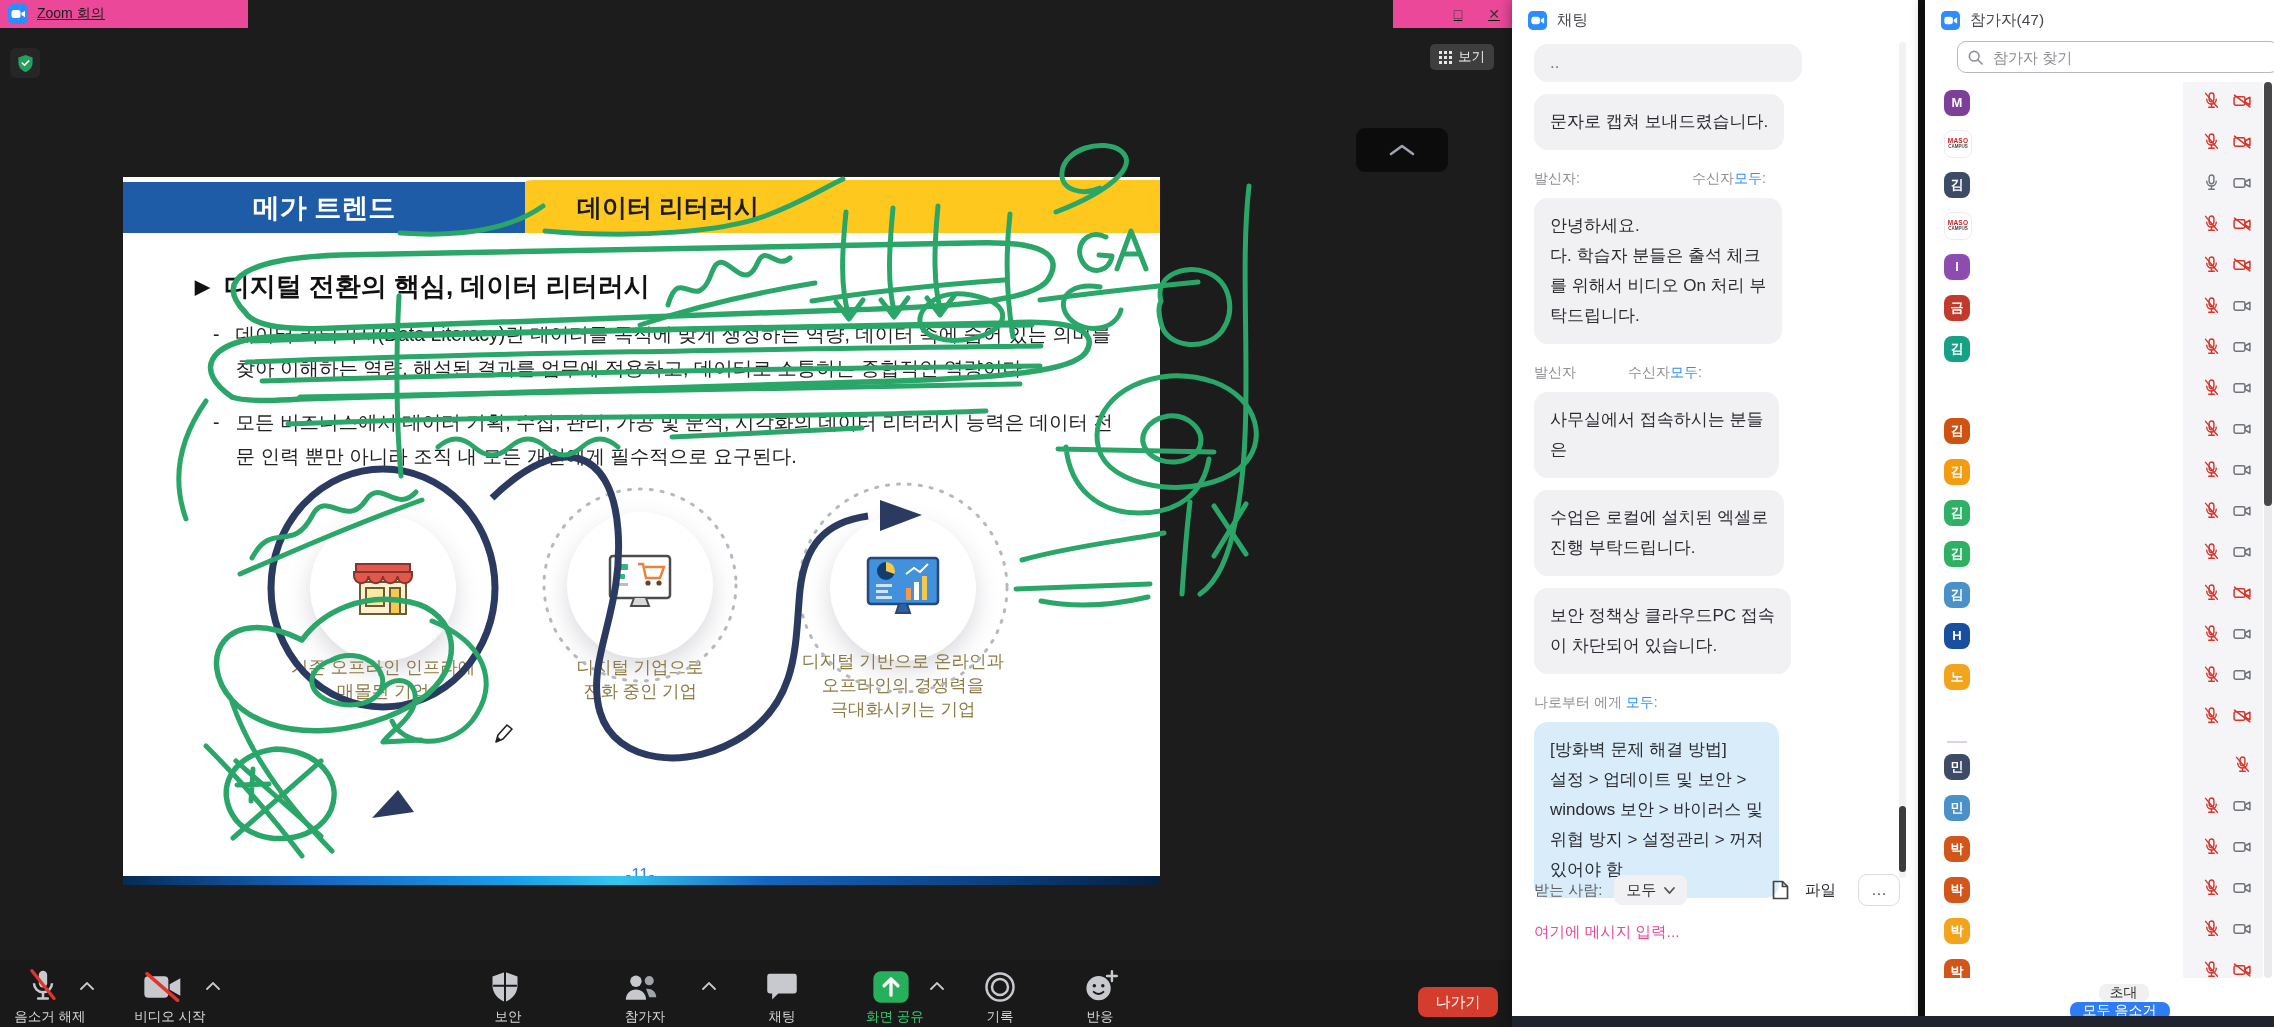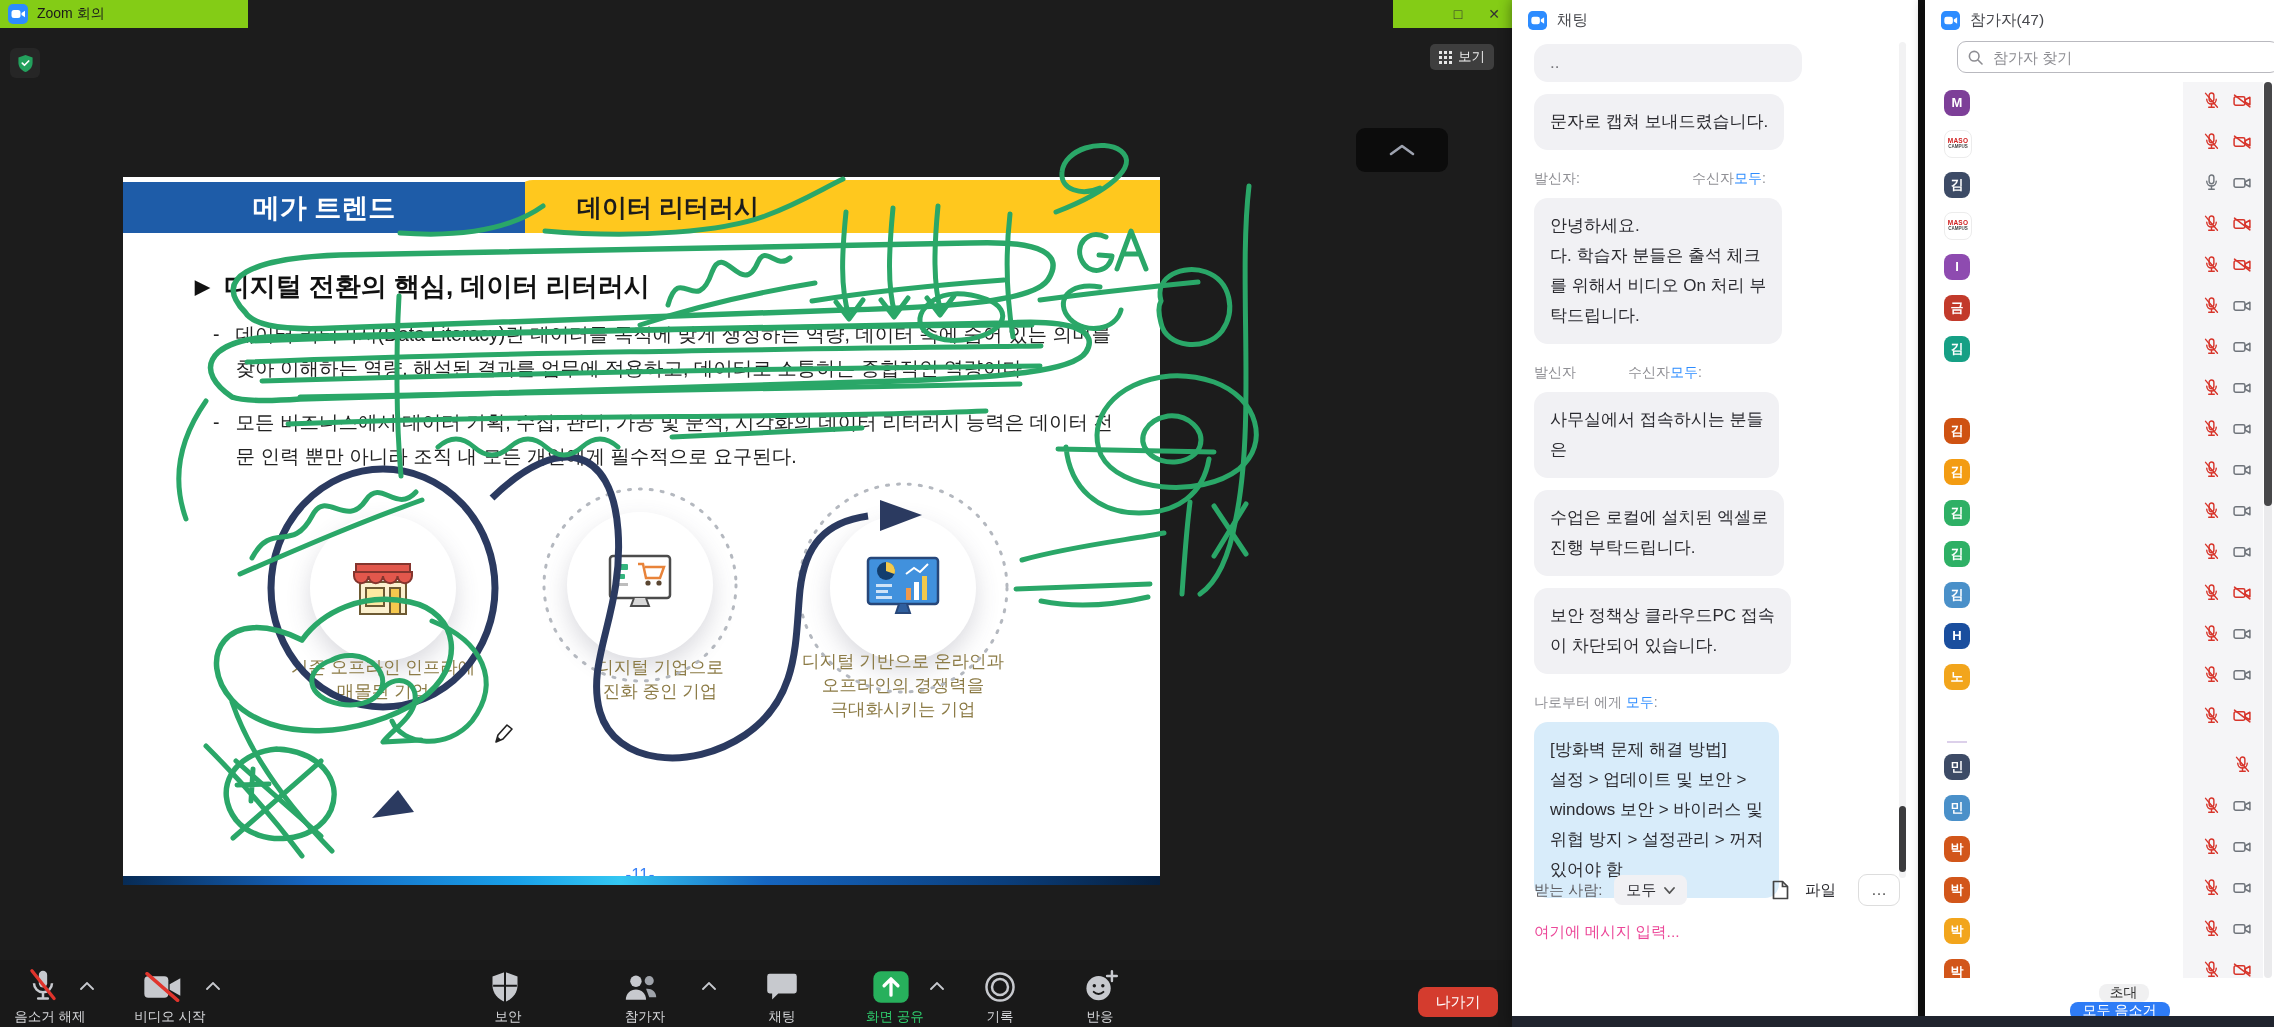--- a/index.html
+++ b/index.html
@@ -1,20 +1,20 @@
 <!DOCTYPE html>
 <html><head>
 <meta charset="utf-8">
 <style>
   html,body{margin:0;padding:0;background:#000;font-family:"Liberation Sans",sans-serif;}
   #screen{position:relative;width:2274px;height:1027px;overflow:hidden;background:#121212;}
   .abs{position:absolute;}
   
   #main-win{position:absolute;left:0;top:0;width:1512px;height:1027px;background:#1c1c1c;overflow:hidden;}
-  .titlebar-seg{position:absolute;top:0;height:28px;background:#84cc16;display:flex;align-items:center;}
+  .titlebar-seg{position:absolute;top:0;height:28px;background:#ec4899;display:flex;align-items:center;text-decoration:underline;}
   .win-glyph{width:36px;text-align:center;color:#333;font-size:14px;cursor:default;}
   #view-btn{position:absolute;left:1430px;top:44px;width:64px;height:26px;background:#3e3e3e;border-radius:5px;color:#ececec;font-size:13.5px;display:flex;align-items:center;justify-content:center;gap:6px;}
   #collapse-btn{position:absolute;left:1356px;top:128px;width:92px;height:44px;background:#0c0c0c;border-radius:9px;display:flex;align-items:center;justify-content:center;}
   
   #slide{position:absolute;left:123px;top:177px;width:1037px;height:708px;background:#fff;overflow:hidden;}
   #hdr-yellow{position:absolute;left:392px;top:3px;width:645px;height:53px;background:#ffc81e;border-radius:18px 0 0 0;}
   #hdr-blue{position:absolute;left:0;top:5px;width:402px;height:51px;background:#1e5ca8;display:flex;align-items:center;justify-content:center;}
   #hdr-blue div{color:#fff;font-size:27px;font-weight:bold;}
   #hdr-tab{position:absolute;left:425px;top:8px;width:240px;height:44px;display:flex;align-items:center;justify-content:center;color:#1c1c1c;font-size:25px;font-weight:bold;}
   #slide-heading{position:absolute;left:72px;top:92px;font-size:26px;font-weight:bold;color:#111;display:flex;align-items:center;gap:14px;}
@@ -171,21 +171,21 @@
             <rect x="14" y="44" width="16" height="3" fill="#cfe3f7"></rect>
           <rect x="44" y="36" width="5" height="12" fill="#f2994a"></rect>
             <rect x="52" y="30" width="5" height="18" fill="#fff"></rect>
             <rect x="60" y="24" width="5" height="24" fill="#f2c94c"></rect>
           <path d="M44 22l8-6 6 4 8-8" stroke="#fff" stroke-width="2" fill="none"></path>
           <path d="M37 52l-3 9h14l-3-9" fill="#2f5f9e" stroke="#27477a" stroke-width="2"></path>
         </svg>
       </div>
 
       <div class="cap" style="left:125px;top:478px;">기존 오프라인 인프라에<br>매몰된 기업</div>
-      <div class="cap" style="left:402px;top:478px;">디지털 기업으로<br>진화 중인 기업</div>
+      <div class="cap" style="left:382px;top:478px;font-family:Liberation Serif, serif;">디지털 기업으로<br>진화 중인 기업</div>
       <div class="cap" style="left:645px;top:472px;">디지털 기반으로 온라인과<br>오프라인의 경쟁력을<br>극대화시키는 기업</div>
 
       <div id="pgnum">-11-</div>
       <div id="slide-strip"></div>
     </div>
 
     <div id="toolbar">
       <div class="tb-item" style="left:26px;">
         <svg width="34" height="36" viewBox="0 0 24 26">
             <rect x="9" y="2" width="6" height="12" rx="3" fill="#c7c9ce"></rect>

